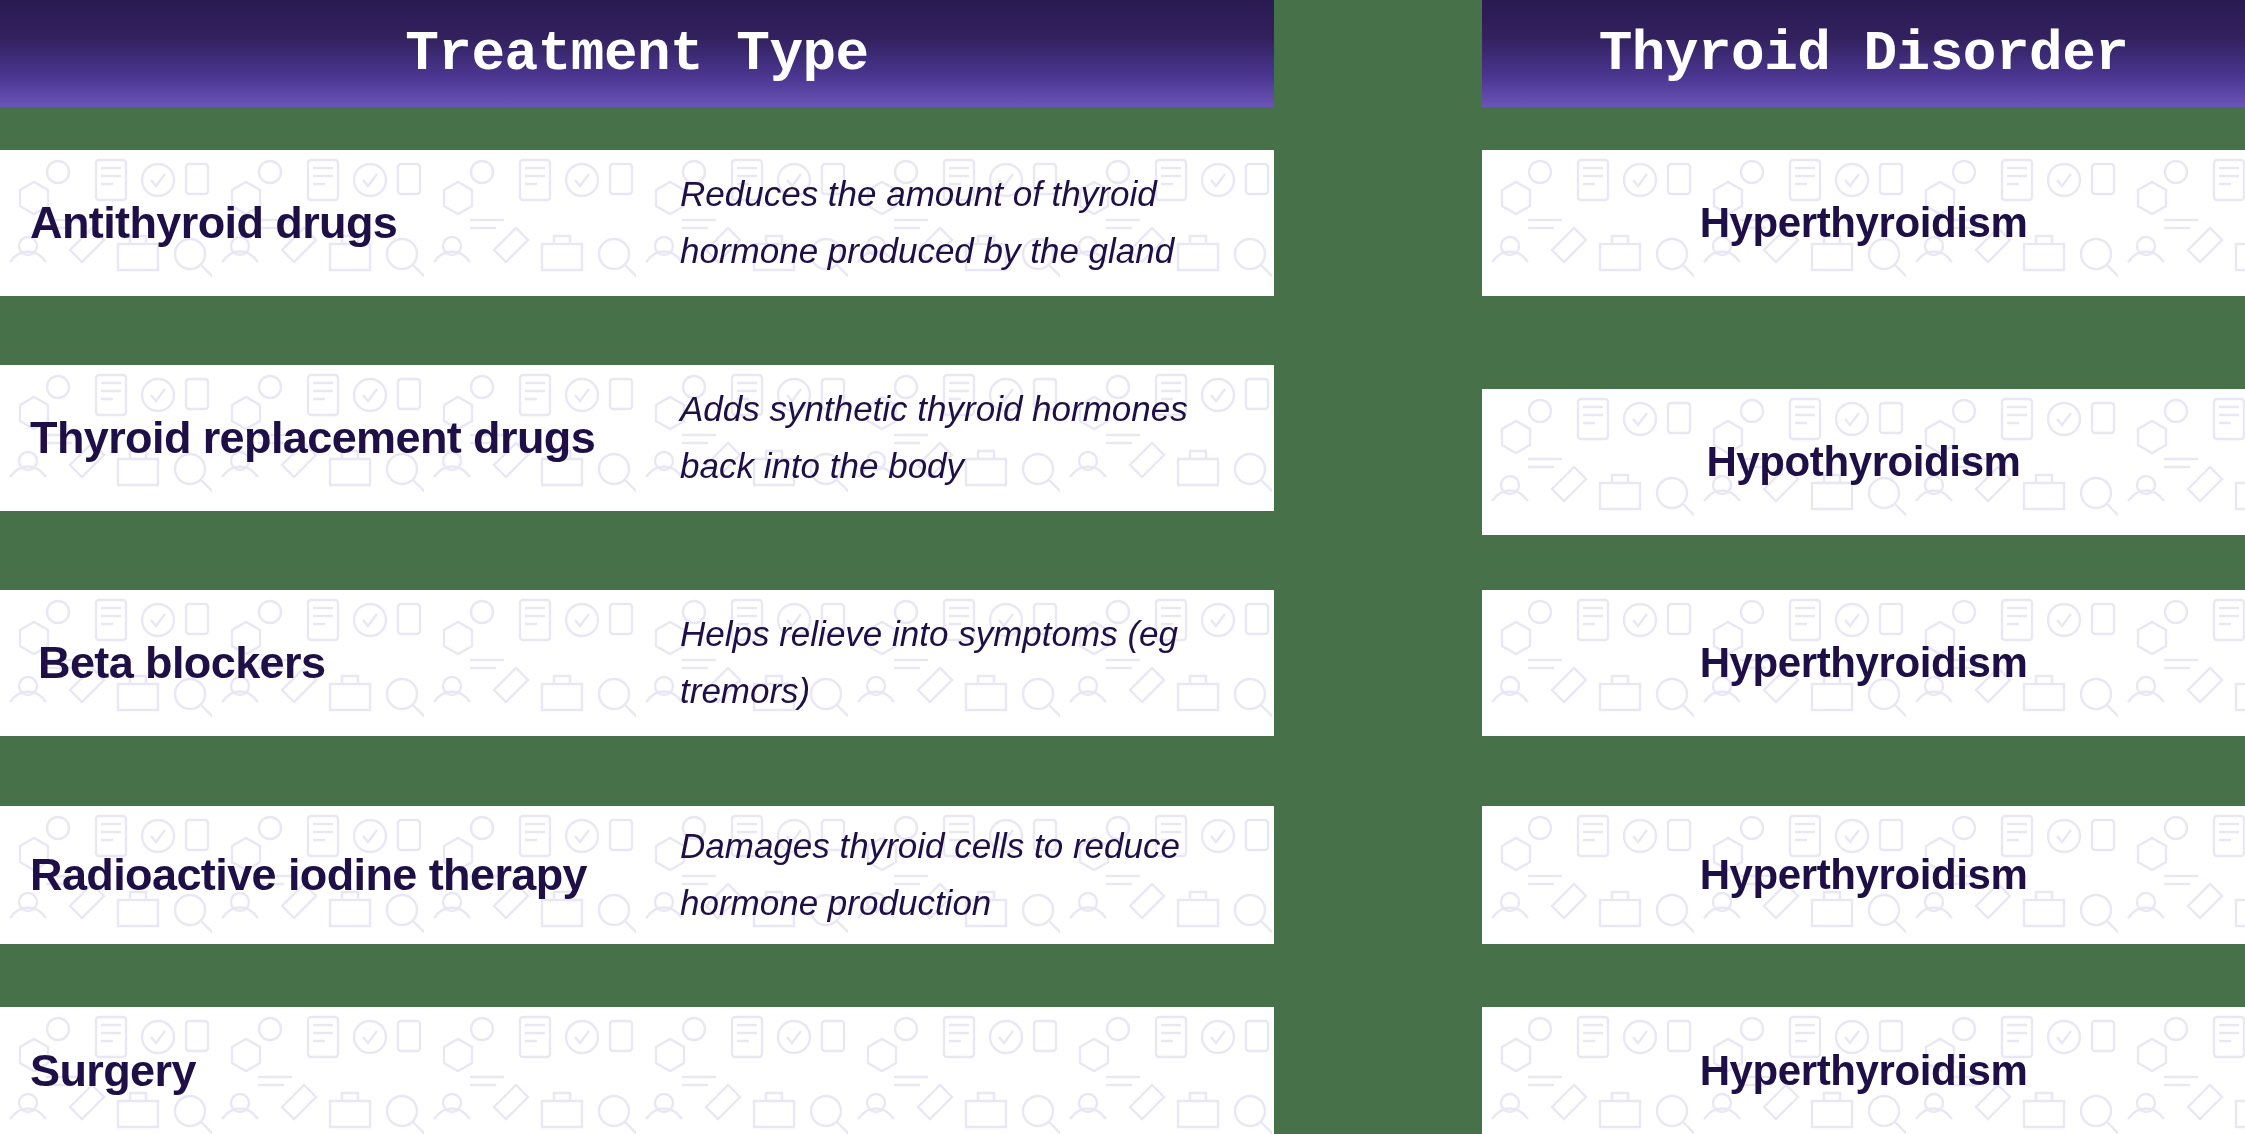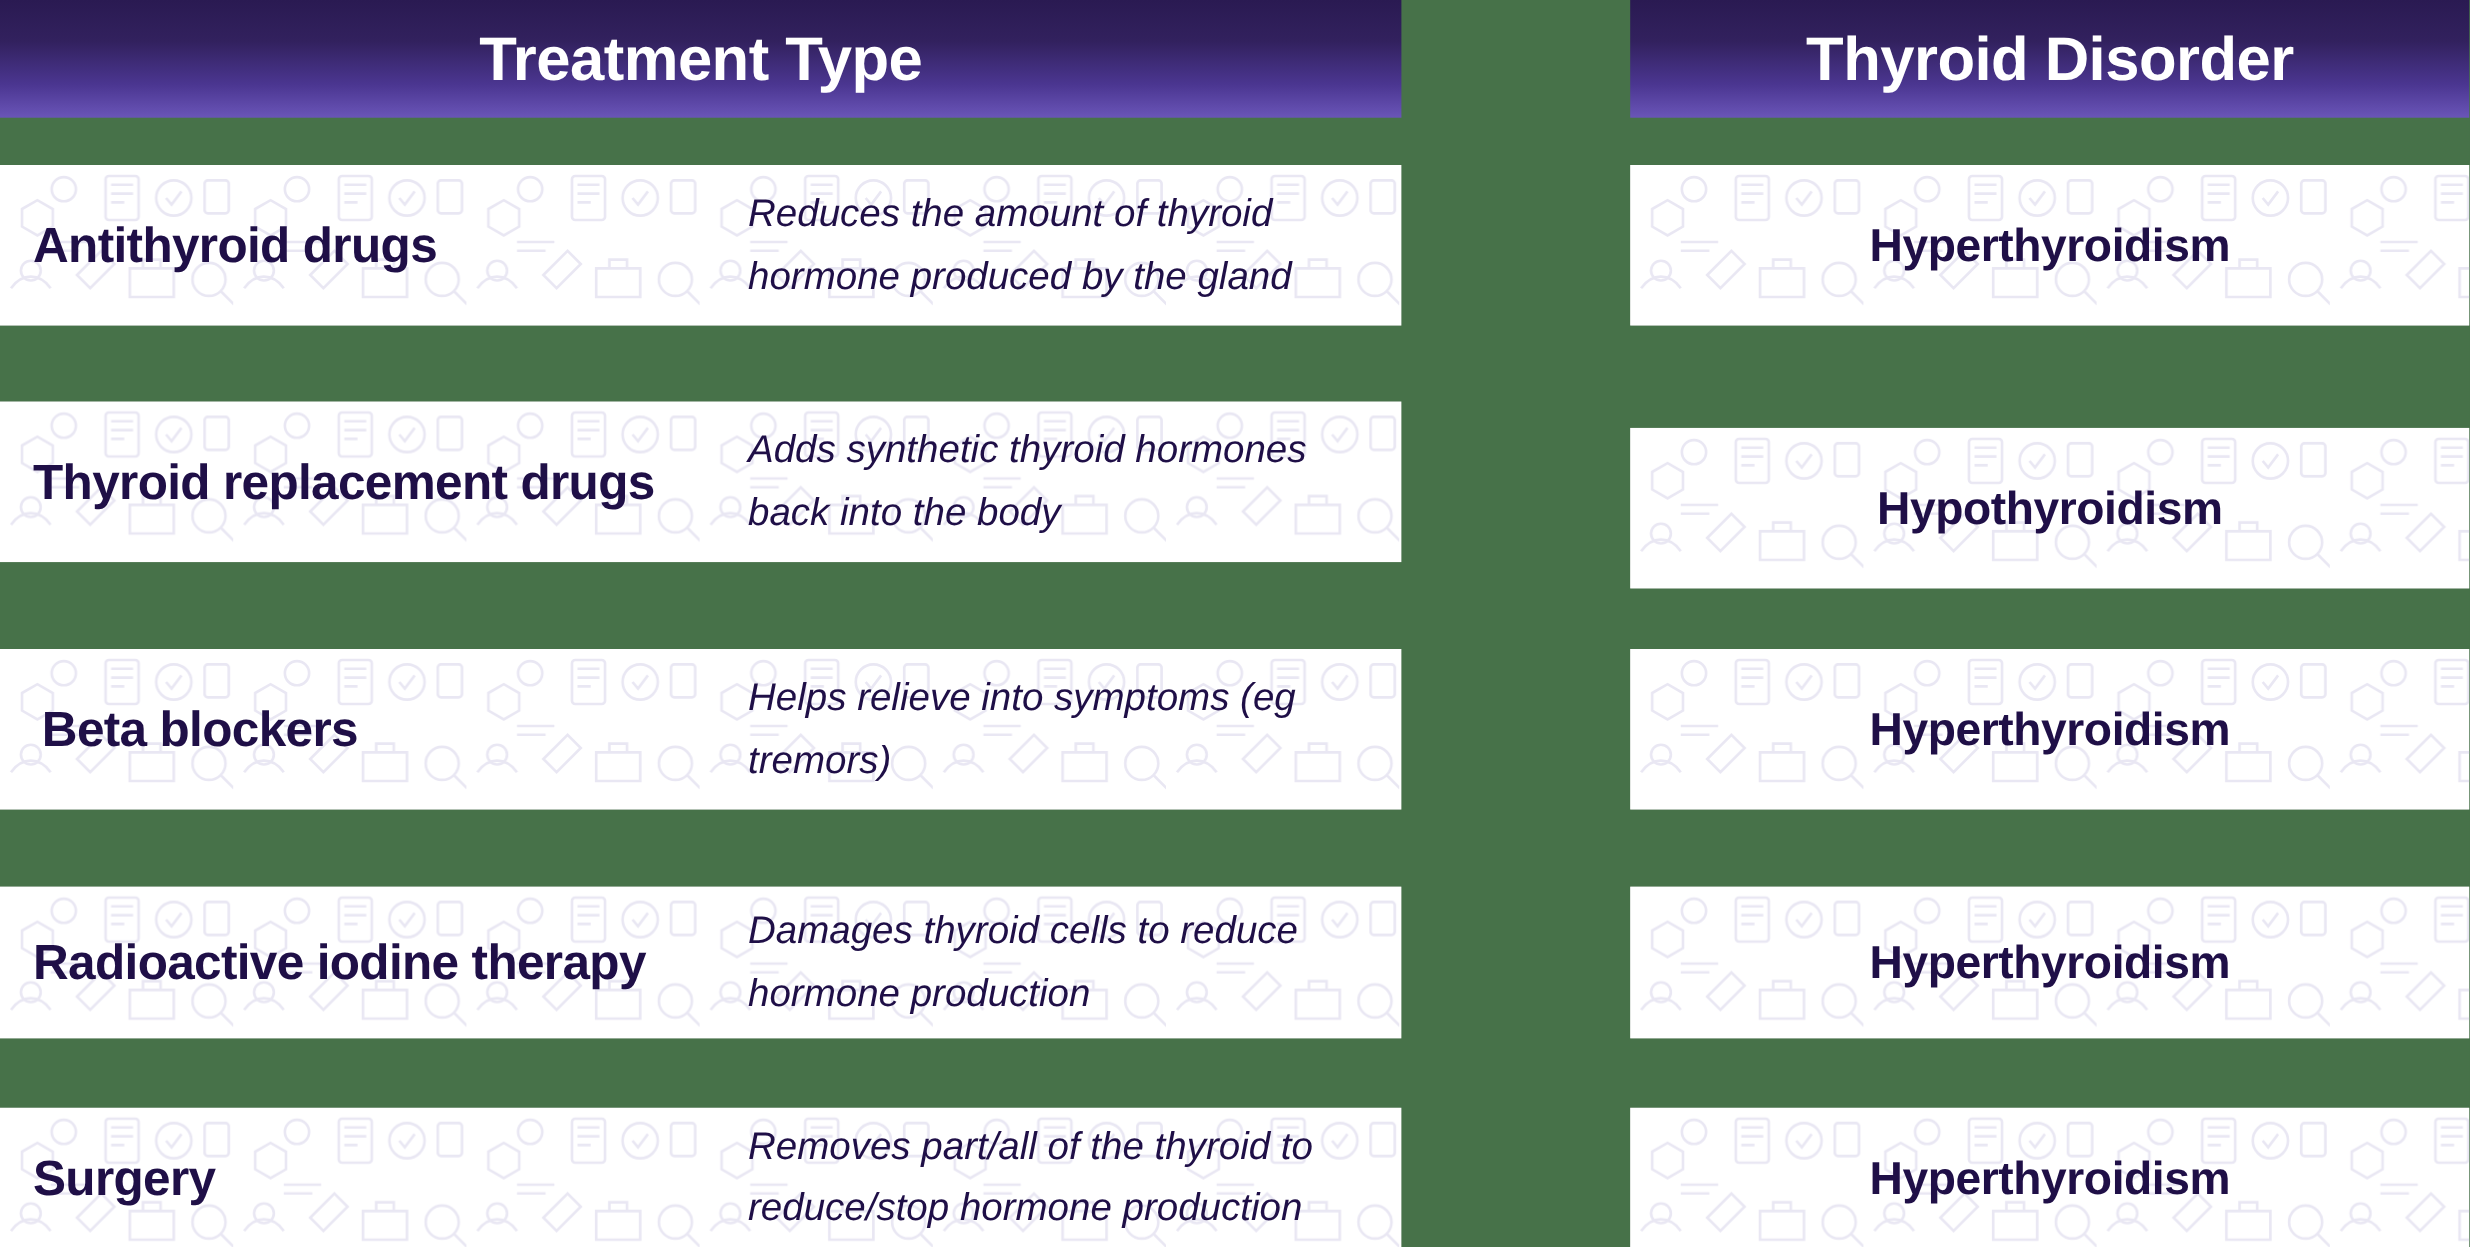--- a/index.html
+++ b/index.html
@@ -29,20 +29,21 @@
     left: 0; right: 0;
     top: 50%;
     transform: translateY(-50%);
     text-align: center;
     color: #ffffff;
     font-size: 56px;
     font-weight: bold;
     letter-spacing: -0.5px;
     white-space: nowrap;
     line-height: 1;
+    font-family: Liberation Mono, monospace;
   }
 
   #header-treatment { left: 0; width: 1274px; }
   #header-disorder  { left: 1482px; width: 763px; }
 
   
   .card {
     position: absolute;
     background: #e5e5e5;
     overflow: hidden;
@@ -212,21 +213,20 @@
   </svg>
   <div class="dis">Hyperthyroidism</div>
 </div>
 
 <div class="card row-left" style="top:1007px;height:127px;">
   <svg class="pattern" viewBox="0 0 1274 127" preserveAspectRatio="none">
     <rect width="1274" height="127" fill="#ffffff"></rect>
     <rect width="1274" height="127" fill="url(#pat1)"></rect>
   </svg>
   <div class="term">Surgery</div>
-  <div class="desc">Removes part/all of the thyroid to reduce/stop hormone production</div>
 </div>
 
 <div class="card row-right" style="top:1007px;height:127px;">
   <svg class="pattern" viewBox="0 0 763 127" preserveAspectRatio="none">
     <rect width="763" height="127" fill="#ffffff"></rect>
     <rect width="763" height="127" fill="url(#pat1)"></rect>
   </svg>
   <div class="dis">Hyperthyroidism</div>
 </div>
 

